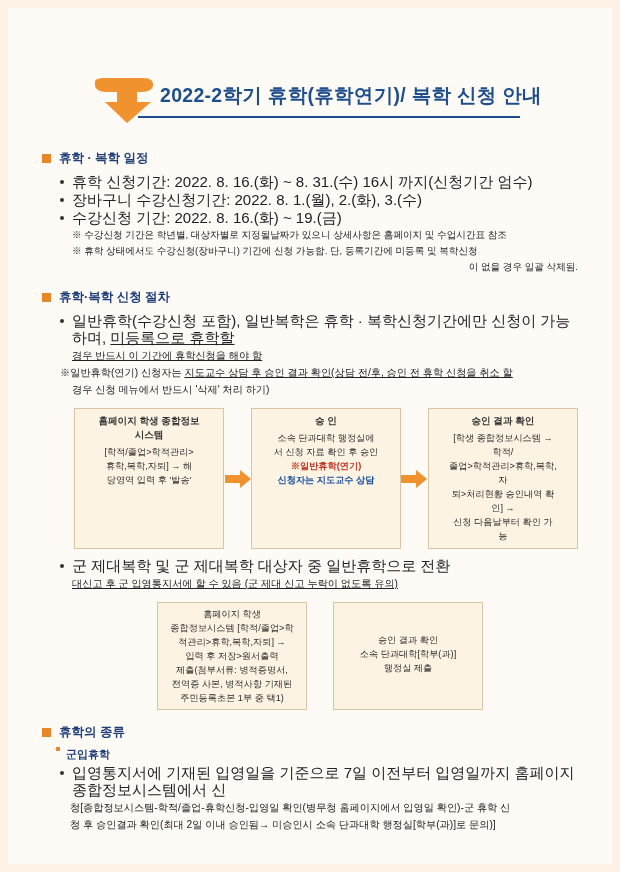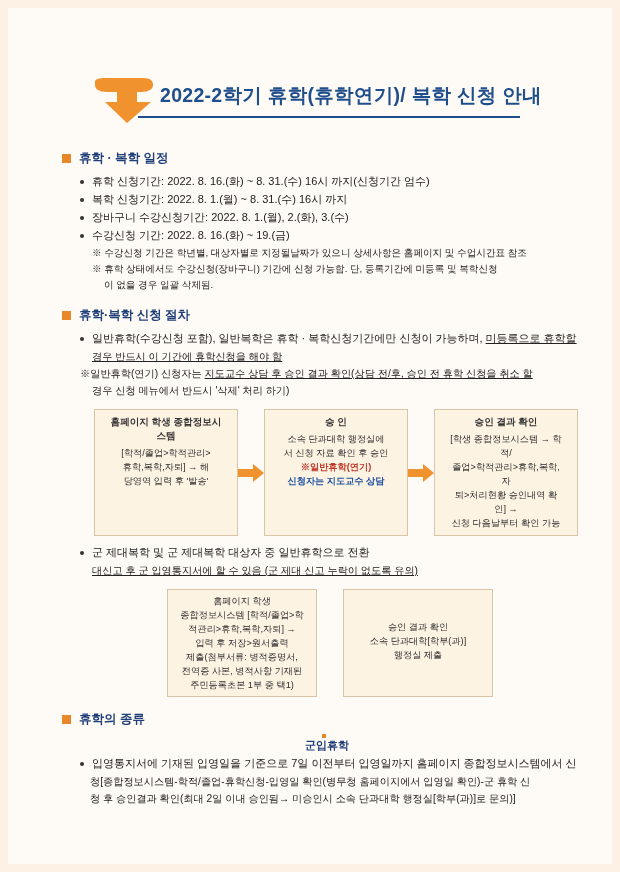--- a/index.html
+++ b/index.html
@@ -61,21 +61,20 @@
     left: 130px;
     top: 46px;
     width: 382px;
     height: 2px;
     background: #1e4e8c;
   }
 
   
   .content {
     padding: 12px 34px 0 34px;
-    margin-left: 20px;
   }
   .sec-head {
     display: flex;
     align-items: center;
     margin: 14px 0 6px 0;
   }
   .sq {
     width: 9px;
     height: 9px;
     background: #e8872a;
@@ -87,21 +86,21 @@
     font-weight: bold;
     color: #1f3f7a;
   }
   ul.bullets {
     list-style: none;
     margin: 2px 0 0 0;
     padding: 0 0 0 18px;
   }
   ul.bullets > li {
     position: relative;
-    font-size: 11px;
+    font-size: 15px;
     line-height: 17px;
     padding-left: 12px;
     margin-bottom: 1px;
     color: #222;
   }
   ul.bullets > li:before {
     content: "";
     position: absolute;
     left: 0;
     top: 6.5px;
@@ -112,20 +111,21 @@
   }
   .note {
     font-size: 9.6px;
     line-height: 16px;
     padding-left: 30px;
     color: #222;
     text-indent: 0;
   }
   .note.cont {
     padding-left: 42px;
+    text-align: right;
   }
   .sub {
     font-size: 10.2px;
     line-height: 17px;
     padding-left: 18px;
     color: #222;
   }
   .sub.ind {
     padding-left: 30px;
   }
@@ -137,21 +137,21 @@
     align-items: stretch;
     justify-content: flex-start;
     padding-left: 32px;
     margin: 10px 0 8px 0;
   }
   .fbox {
     background: #fdf3e3;
     border: 1px solid #d9c4a5;
     width: 163px;
     min-height: 86px;
-    padding: 5px 14px;
+    padding: 5px 20px;
     box-sizing: border-box;
     text-align: center;
     font-size: 9.2px;
     line-height: 14px;
   }
   .fbox .fhead {
     font-weight: bold;
     color: #333;
     margin-bottom: 3px;
     font-size: 9.6px;
@@ -188,26 +188,24 @@
     box-sizing: border-box;
     text-align: center;
     font-size: 9.2px;
     line-height: 14px;
   }
   .fbox2.tall { min-height: 100px; }
 
   
   .minor {
     display: flex;
-    align-items: center;
     margin: 6px 0 2px 14px;
     font-size: 11px;
     font-weight: bold;
     color: #1f3f7a;
-    flex-direction: column;
   }
   .minor .dot {
     width: 4px;
     height: 4px;
     background: #e8872a;
     margin-right: 6px;
   }
   .para {
     font-size: 10.2px;
     line-height: 17px;
@@ -232,21 +230,20 @@
     </div>
 
     <div class="content">
 
       <div class="sec-head">
         <span class="sq"></span>
         <span class="sec-title">휴학 · 복학 일정</span>
       </div>
       <ul class="bullets">
         <li>휴학 신청기간: 2022. 8. 16.(화) ~ 8. 31.(수) 16시 까지(신청기간 엄수)</li>
-        <li>복학 신청기간: 2022. 8. 1.(월) ~ 8. 31.(수) 16시 까지</li>
         <li>장바구니 수강신청기간: 2022. 8. 1.(월), 2.(화), 3.(수)</li>
         <li>수강신청 기간: 2022. 8. 16.(화) ~ 19.(금)</li>
       </ul>
       <div class="note">※ 수강신청 기간은 학년별, 대상자별로 지정될날짜가 있으니 상세사항은 홈페이지 및 수업시간표 참조</div>
       <div class="note">※ 휴학 상태에서도 수강신청(장바구니) 기간에 신청 가능함. 단, 등록기간에 미등록 및 복학신청</div>
       <div class="note cont">이 없을 경우 일괄 삭제됨.</div>
 
       <div class="sec-head">
         <span class="sq"></span>
         <span class="sec-title">휴학·복학 신청 절차</span>

